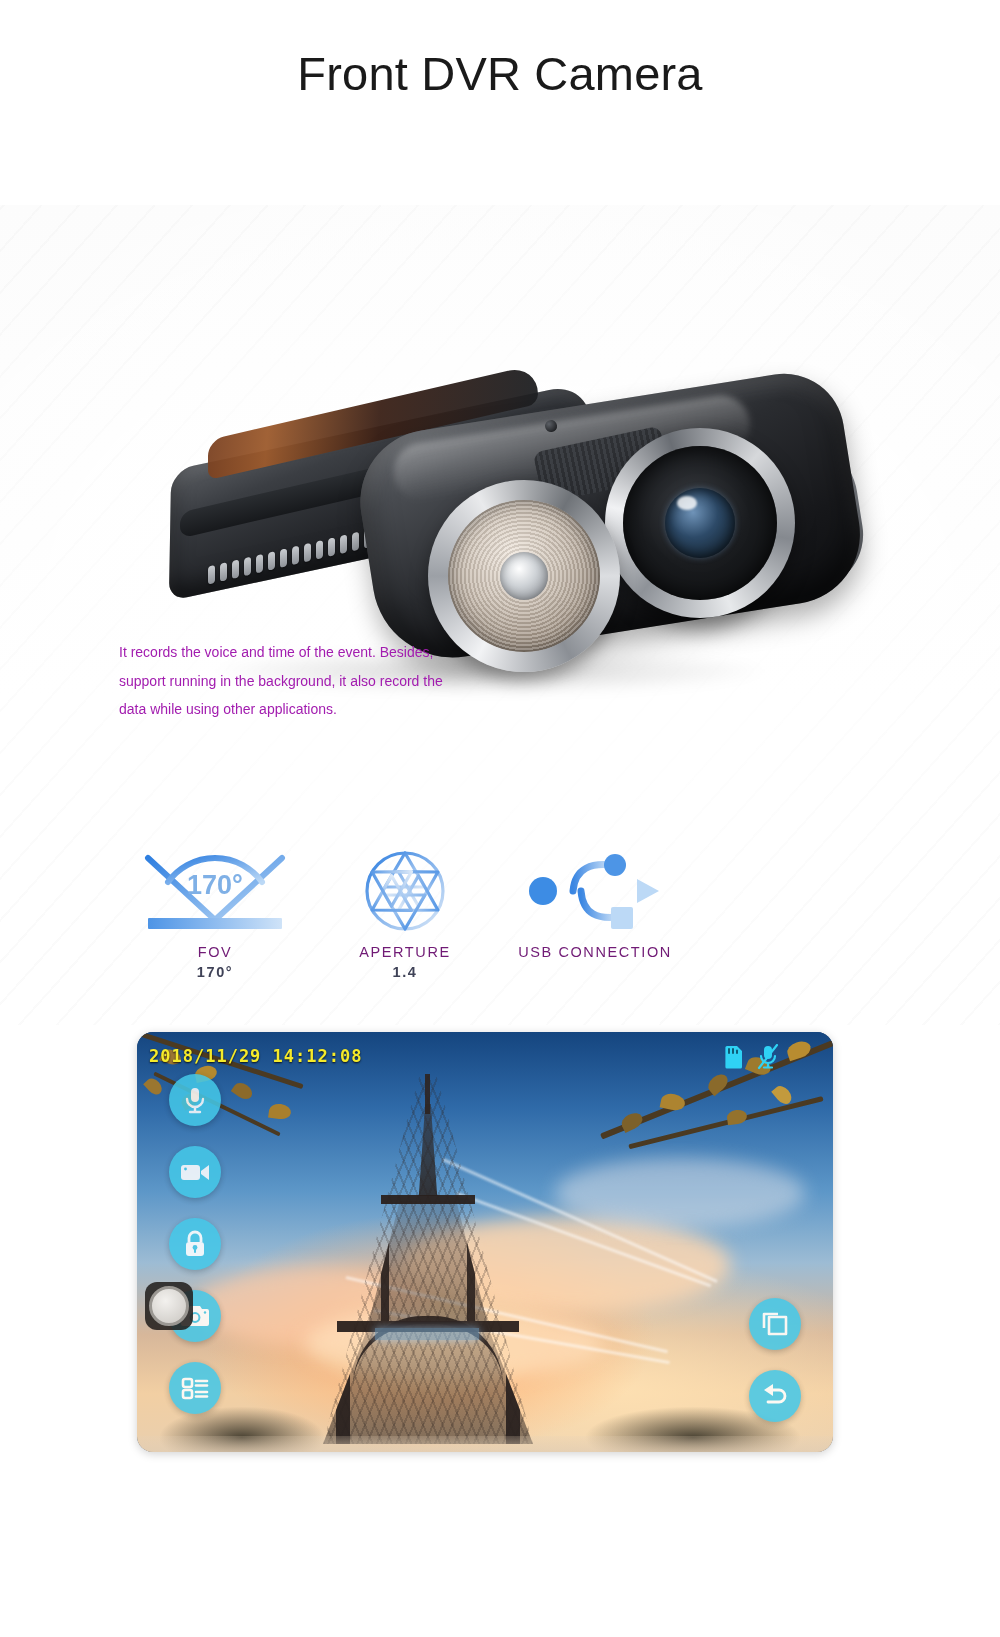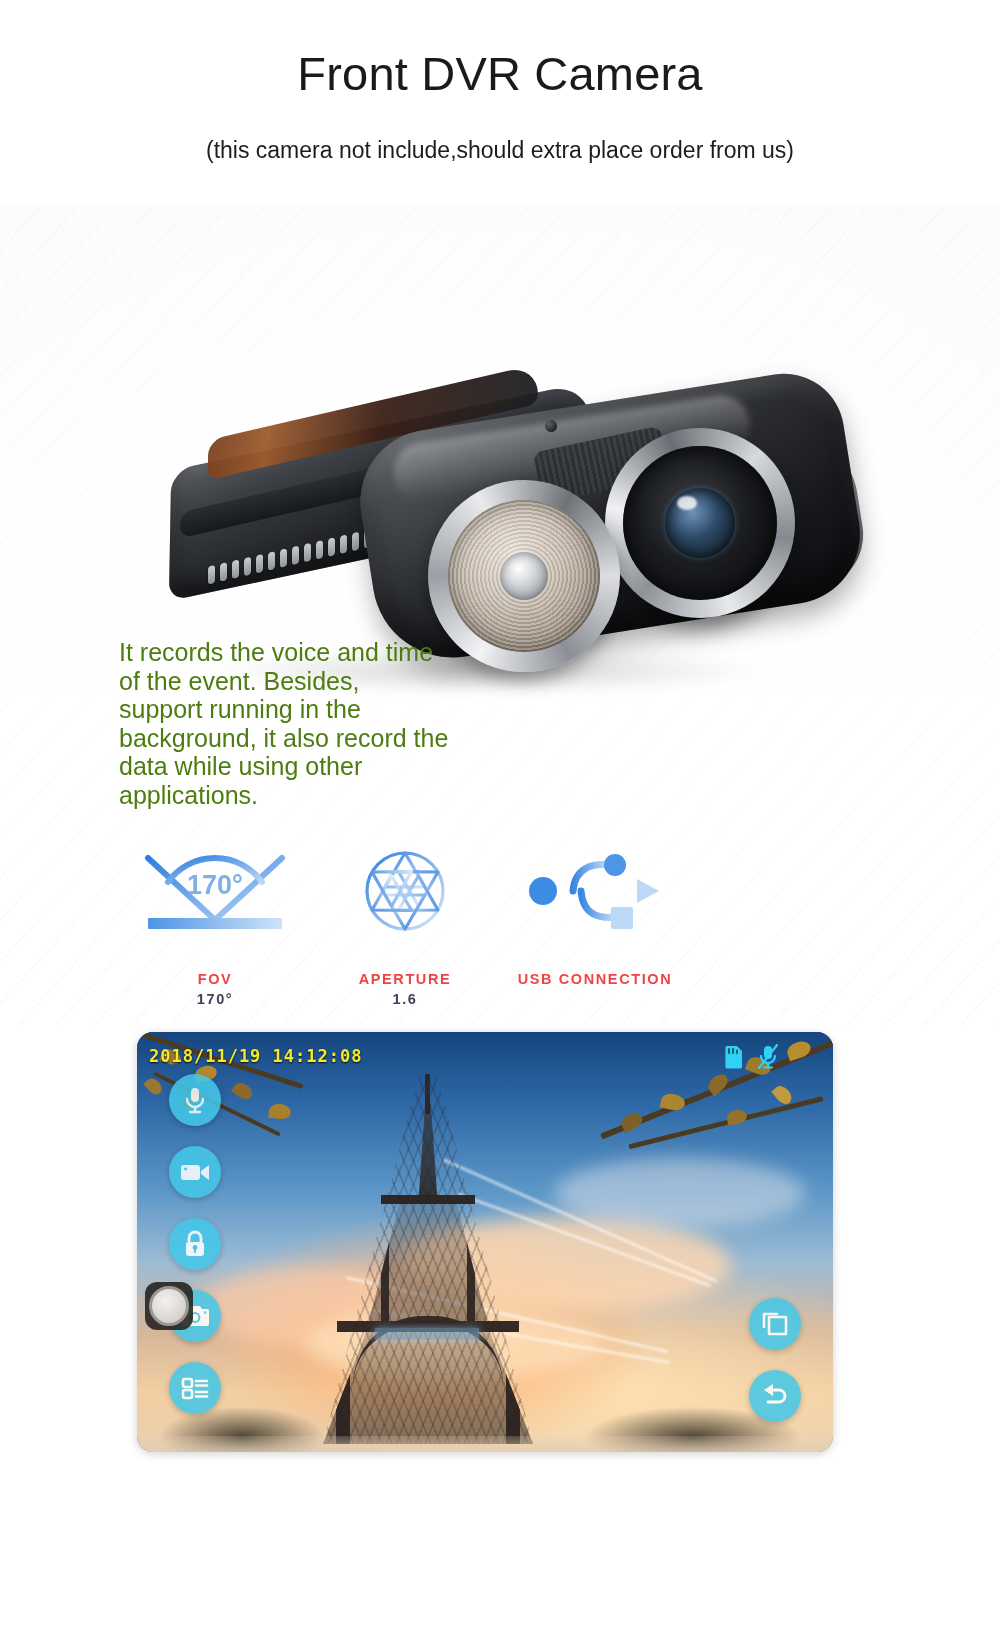--- a/index.html
+++ b/index.html
@@ -170,33 +170,33 @@
   }
   .cam-tail{
     position:absolute;left:600px;top:60px;width:110px;height:150px;
     background:linear-gradient(150deg,#cfd2d6,#8d9197 40%,#4c4f54 100%);
     border-radius:50px 60px 55px 40px;transform:rotate(-9deg);
   }
 
   
   .desc{
     position:absolute;left:119px;top:638px;width:330px;
-    font-size:25px;line-height:28.5px;color:#4d7c0f;
+    font-size:14px;line-height:28.5px;color:#a21caf;
     font-family:"Liberation Sans", sans-serif;
   }
 
   
   .features{
     position:absolute;left:120px;top:845px;width:760px;height:160px;
     display:flex;justify-content:flex-start;align-items:flex-start;
   }
   .feat{width:190px;text-align:center;position:relative;}
   .feat-ico{height:92px;display:flex;align-items:center;justify-content:center;}
   .feat-label{
-    margin-top:32px;font-size:14.5px;font-weight:700;color:#ef4444;
+    margin-top:5px;font-size:14.5px;font-weight:400;color:#701a75;
     letter-spacing:1.6px;line-height:20px;
   }
   .feat-sub{
     font-size:14.5px;font-weight:700;color:#3f4257;
     letter-spacing:1.6px;line-height:20px;
   }
 
   
   .shot{
     position:absolute;left:137px;top:1032px;width:696px;height:420px;
@@ -307,21 +307,20 @@
     background:linear-gradient(180deg,rgba(230,210,185,.2),rgba(225,205,180,.7));
   }
 </style>
 </head>
 <body>
 
 <div class="page">
 
   <div class="header">
     <div class="title">Front DVR Camera</div>
-    <div class="subtitle">(this camera not include,should extra place order from us)</div>
   </div>
 
   <div class="band">
     <div class="band-fade"></div>
 
 
     <div class="cam-wrap">
       <div class="cam-shadow"></div>
       <div class="cam-mount"></div>
       <div class="cam-mount-top"></div>
@@ -404,21 +403,21 @@
             <path d="M46 8 L66 42 L26 42 Z" transform="rotate(0 46 46)"></path>
             <path d="M46 8 L66 42 L26 42 Z" transform="rotate(60 46 46)"></path>
             <path d="M46 8 L66 42 L26 42 Z" transform="rotate(120 46 46)"></path>
             <path d="M46 8 L66 42 L26 42 Z" transform="rotate(180 46 46)"></path>
             <path d="M46 8 L66 42 L26 42 Z" transform="rotate(240 46 46)"></path>
             <path d="M46 8 L66 42 L26 42 Z" transform="rotate(300 46 46)"></path>
           </g>
         </svg>
       </div>
       <div class="feat-label">APERTURE</div>
-      <div class="feat-sub">1.6</div>
+      <div class="feat-sub">1.4</div>
     </div>
 
 
     <div class="feat">
       <div class="feat-ico">
         <svg width="140" height="84" viewBox="0 0 140 84">
           <defs>
             <linearGradient id="gusb" x1="0" y1="0" x2="1" y2="0">
               <stop offset="0%" stop-color="#3a86e2"></stop>
                 <stop offset="100%" stop-color="#cfe3f8"></stop>
@@ -480,21 +479,21 @@
       <div class="leaf" style="right:104px;top:44px;width:22px;height:15px;transform:rotate(-40deg);background:#8a6a2b;"></div>
       <div class="leaf" style="right:148px;top:62px;width:24px;height:16px;transform:rotate(12deg);background:#ad8430;"></div>
       <div class="leaf" style="right:190px;top:82px;width:22px;height:15px;transform:rotate(-26deg);background:#7d612a;"></div>
       <div class="leaf" style="right:40px;top:56px;width:20px;height:14px;transform:rotate(50deg);background:#c29a3d;"></div>
       <div class="leaf" style="right:86px;top:78px;width:20px;height:14px;transform:rotate(-8deg);background:#94722d;"></div>
     </div>
 
     <div class="bush bush-l"></div>
     <div class="bush bush-r"></div>
 
-    <div class="ts">2018/11/19  14:12:08</div>
+    <div class="ts">2018/11/29  14:12:08</div>
 
     <div class="status-icons">
       <svg width="20" height="24" viewBox="0 0 20 24">
         <path d="M4 1 H14 L19 6 V22 A1.6 1.6 0 0 1 17.4 23.6 H4 A1.6 1.6 0 0 1 2.4 22 V2.6 A1.6 1.6 0 0 1 4 1 Z" fill="#2fd2f5"></path>
         <g fill="#0e5c78">
           <rect x="5" y="3" width="2" height="6" rx="1"></rect>
           <rect x="9" y="3" width="2" height="6" rx="1"></rect>
           <rect x="13" y="4.5" width="2" height="4.5" rx="1"></rect>
         </g>
       </svg>

